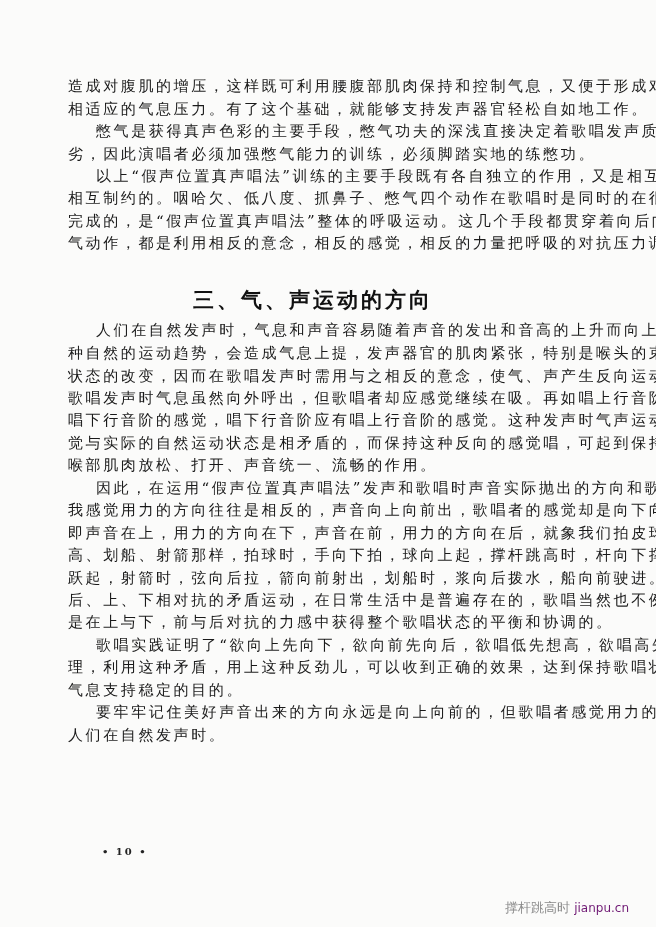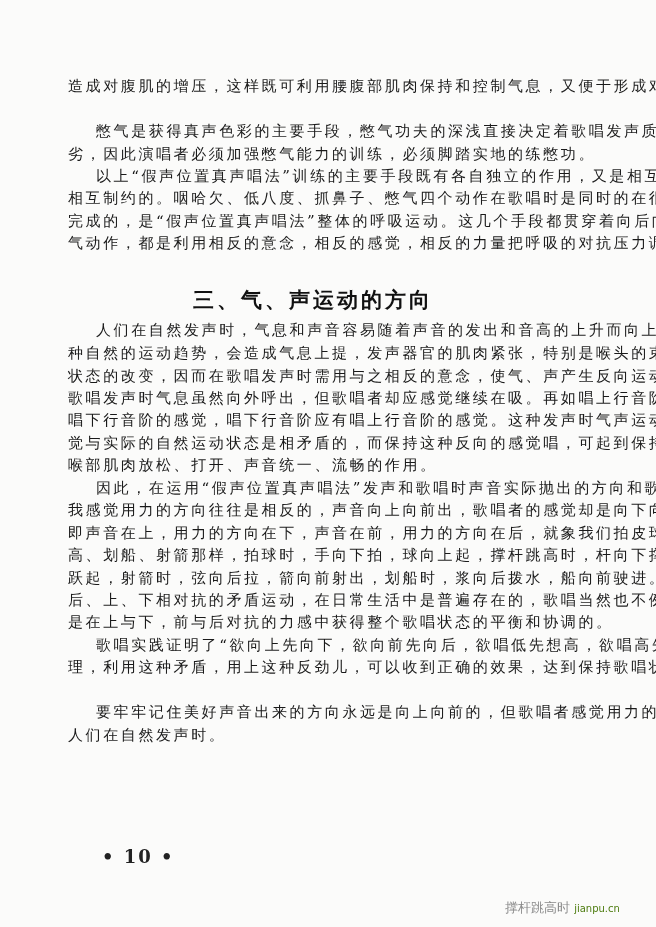--- a/index.html
+++ b/index.html
@@ -20,35 +20,36 @@
     .line.indent { left: 96px; width: 459px; }
     .title {
       position: absolute; left: 0; width: 626px; top: 280px;
       text-align: center; font-size: 21px; font-weight: bold;
       letter-spacing: 3px; color: #111;
       font-family: "DejaVu Sans", "Liberation Sans", sans-serif;
       margin-top: 6px;
     }
     .pagenum {
       position: absolute; left: 102px; top: 846px;
-      font-size: 18px; font-weight: bold; letter-spacing: 2px; color: #222;
+      font-size: 10px; font-weight: bold; letter-spacing: 2px; color: #222;
     }
     .watermark {
       position: absolute; left: 505px; top: 899px;
       font-size: 13px; color: #8a8a8a;
       font-family: "DejaVu Sans", "Liberation Sans", sans-serif;
     }
-    .watermark .site { color: #4d7c0f; font-size: 10px; }
+    .watermark .site { color: #701a75; font-size: 12px; }
   </style>
 </head>
 <body>
 
 <div class="page">
 
   <div class="line" style="top:76px">造成对腹肌的增压，这样既可利用腰腹部肌肉保持和控制气息，又便于形成对所发音高</div>
+  <div class="line last" style="top:99px">相适应的气息压力。有了这个基础，就能够支持发声器官轻松自如地工作。</div>
 
   <div class="line indent" style="top:121px">憋气是获得真声色彩的主要手段，憋气功夫的深浅直接决定着歌唱发声质量的优</div>
   <div class="line last" style="top:144px">劣，因此演唱者必须加强憋气能力的训练，必须脚踏实地的练憋功。</div>
 
   <div class="line indent" style="top:166px">以上“假声位置真声唱法”训练的主要手段既有各自独立的作用，又是相互联系，</div>
   <div class="line" style="top:188px">相互制约的。咽哈欠、低八度、抓鼻子、憋气四个动作在歌唱时是同时的在很短时间内</div>
   <div class="line" style="top:211px">完成的，是“假声位置真声唱法”整体的呼吸运动。这几个手段都贯穿着向后向下的吸</div>
   <div class="line" style="top:233px">气动作，都是利用相反的意念，相反的感觉，相反的力量把呼吸的对抗压力调整到足以</div>
 
   <div class="title">三、气、声运动的方向</div>
@@ -64,20 +65,21 @@
   <div class="line indent" style="top:478px">因此，在运用“假声位置真声唱法”发声和歌唱时声音实际抛出的方向和歌唱者自</div>
   <div class="line" style="top:500px">我感觉用力的方向往往是相反的，声音向上向前出，歌唱者的感觉却是向下向后用力，</div>
   <div class="line" style="top:523px">即声音在上，用力的方向在下，声音在前，用力的方向在后，就象我们拍皮球、撑杆跳</div>
   <div class="line" style="top:545px">高、划船、射箭那样，拍球时，手向下拍，球向上起，撑杆跳高时，杆向下撑，人向上</div>
   <div class="line" style="top:568px">跃起，射箭时，弦向后拉，箭向前射出，划船时，浆向后拨水，船向前驶进。这种前、</div>
   <div class="line" style="top:590px">后、上、下相对抗的矛盾运动，在日常生活中是普遍存在的，歌唱当然也不例外，它也</div>
   <div class="line last" style="top:612px">是在上与下，前与后对抗的力感中获得整个歌唱状态的平衡和协调的。</div>
 
   <div class="line indent" style="top:635px">歌唱实践证明了“欲向上先向下，欲向前先向后，欲唱低先想高，欲唱高先想低”的道</div>
   <div class="line" style="top:657px">理，利用这种矛盾，用上这种反劲儿，可以收到正确的效果，达到保持歌唱状态的打开，</div>
+  <div class="line last" style="top:680px">气息支持稳定的目的。</div>
 
   <div class="line indent" style="top:702px">要牢牢记住美好声音出来的方向永远是向上向前的，但歌唱者感觉用力的方向则永</div>
   <div class="line last" style="top:725px">人们在自然发声时。</div>
 
   <div class="pagenum">• 10 •</div>
 
   <div class="watermark">
     <span>撑杆跳高时</span>
     <span class="site">jianpu.cn</span>
   </div>

